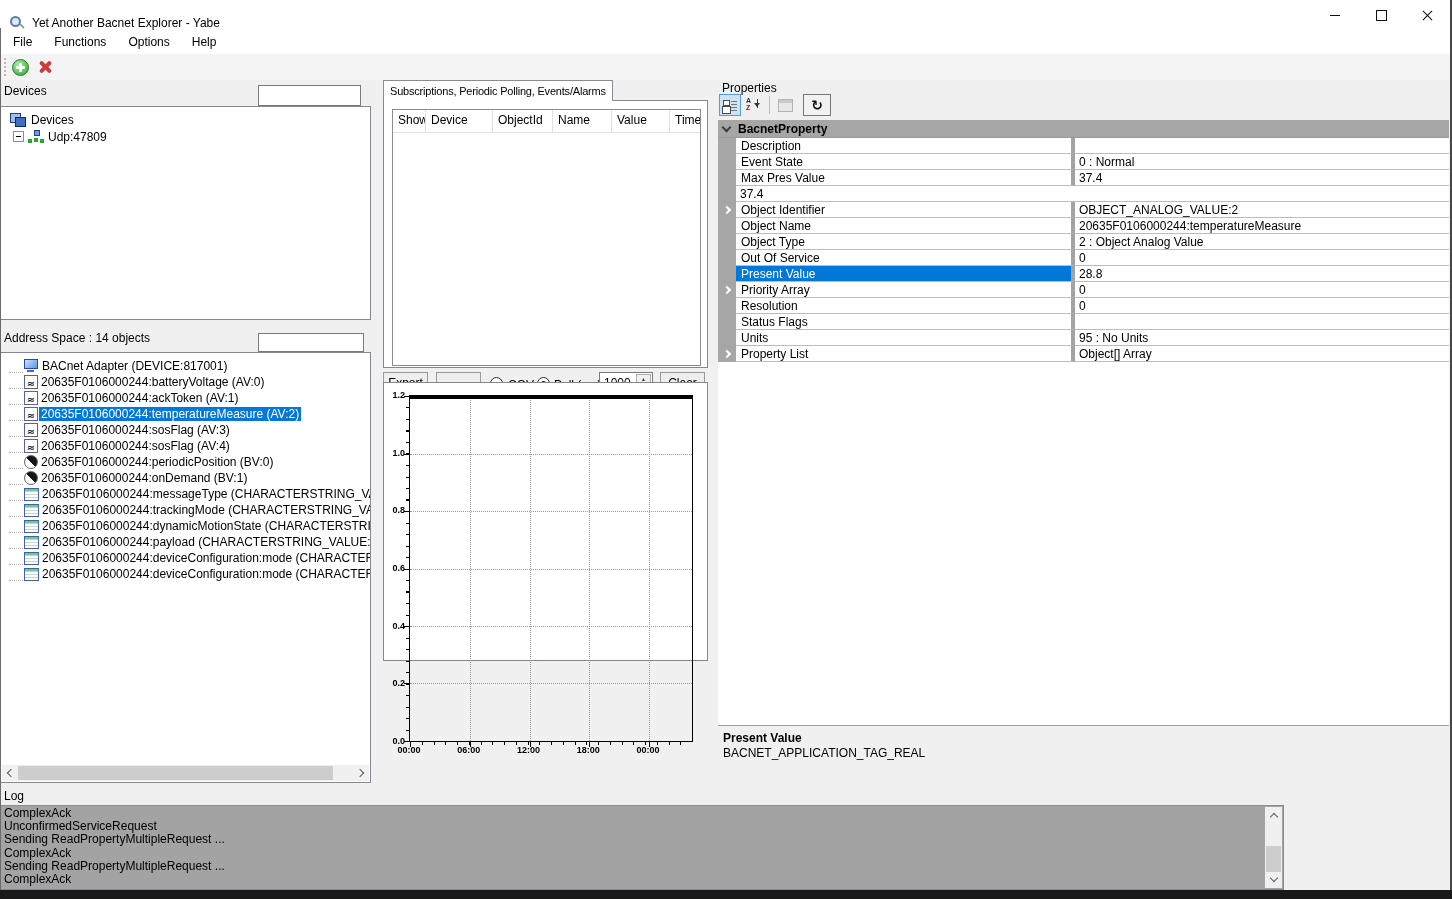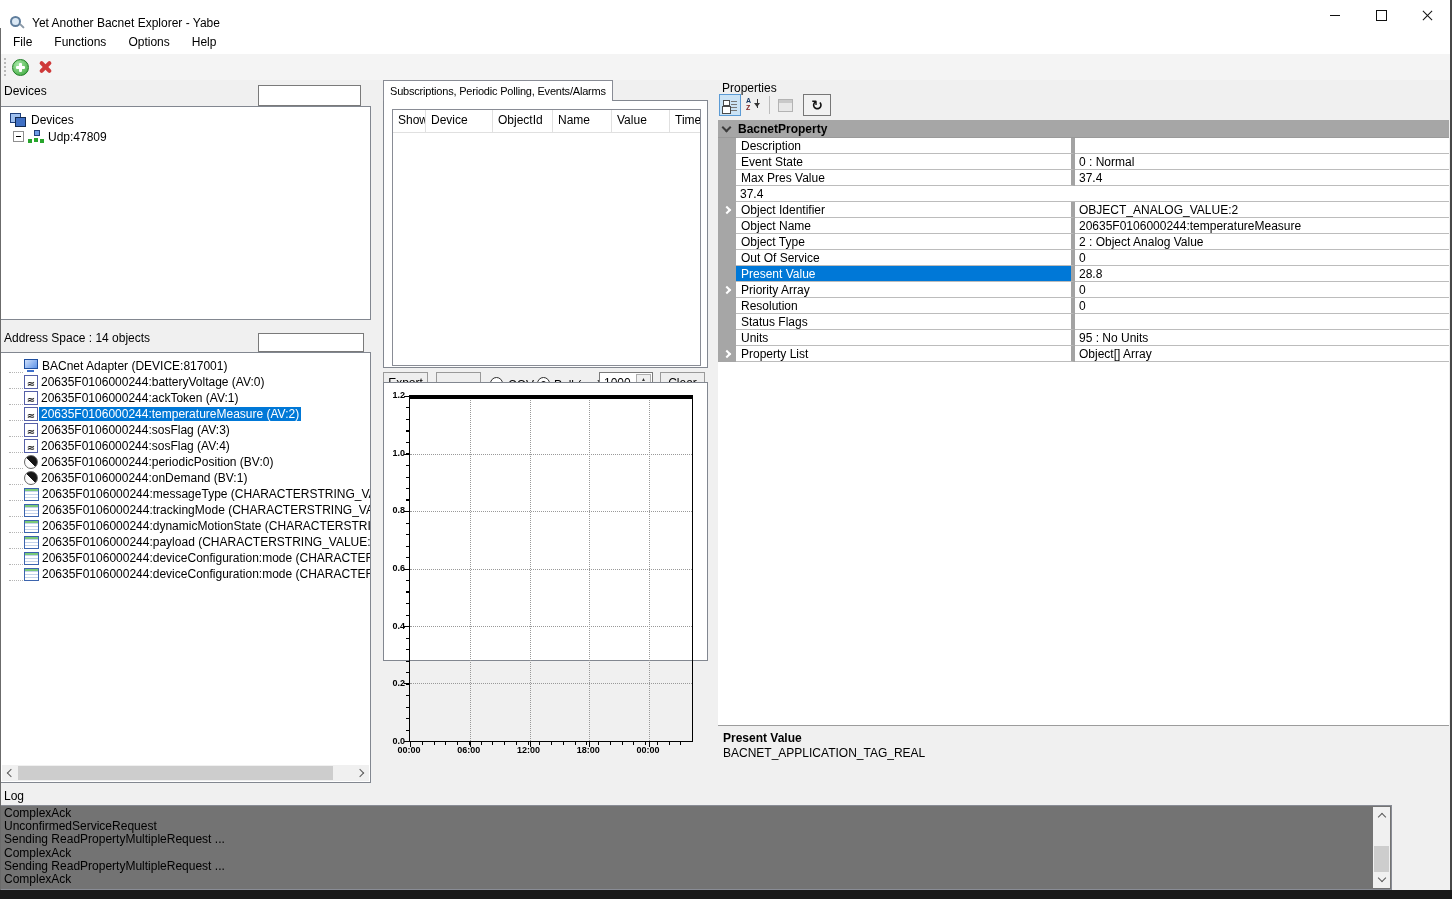--- a/index.html
+++ b/index.html
@@ -162,21 +162,21 @@
   .pg-gutter .chev.show{visibility:visible}
   .pg-name{width:339px;box-sizing:border-box;border-bottom:1px solid #bcbcbc;border-right:4px solid #a3a3a3;padding:1px 0 0 5px;white-space:nowrap;overflow:hidden;font-size:12px}
   .pg-name.sel{background:#0078d7;color:#fff}
   .pg-value{flex:1;box-sizing:border-box;border-bottom:1px solid #bcbcbc;padding:1px 0 0 4px;white-space:nowrap;overflow:hidden;font-size:12px}
 
   .help-panel{position:absolute;left:718px;top:725px;width:731px;height:58px;background:#f0f0f0;border-top:1px solid #9c9c9c;box-sizing:border-box}
   .help-title{font-weight:bold;padding:5px 0 0 5px}
   .help-text{padding:1px 0 0 5px}
 
   
-  .log-panel{position:absolute;left:0;top:805px;width:1392px;height:85px;background:#737373;border:1px solid #898c95;box-sizing:border-box;overflow:hidden}
+  .log-panel{position:absolute;left:0;top:805px;width:1284px;height:85px;background:#a3a3a3;border:1px solid #898c95;box-sizing:border-box;overflow:hidden}
   .log-lines{position:absolute;left:3px;top:1px;right:20px}
   .log-line{height:13.2px;line-height:13.2px;white-space:nowrap;overflow:hidden;font-size:12px}
   .vscroll{position:absolute;right:1px;top:1px;bottom:1px;width:17px;background:#f0f0f0}
   .vs-arrow{position:absolute;left:0;width:17px;height:17px;display:flex;align-items:center;justify-content:center}
   .vs-thumb{position:absolute;left:1px;top:39px;width:15px;height:26px;background:#cdcdcd}
 
   .edge-right{position:absolute;right:0;top:0;width:2px;height:899px;background:#474747}
   .edge-left{position:absolute;left:0;top:28px;width:1px;height:871px;background:#6b6b6b}
   .edge-bottom{position:absolute;left:0;top:890px;width:1452px;height:9px;background:#191919}
 </style>

